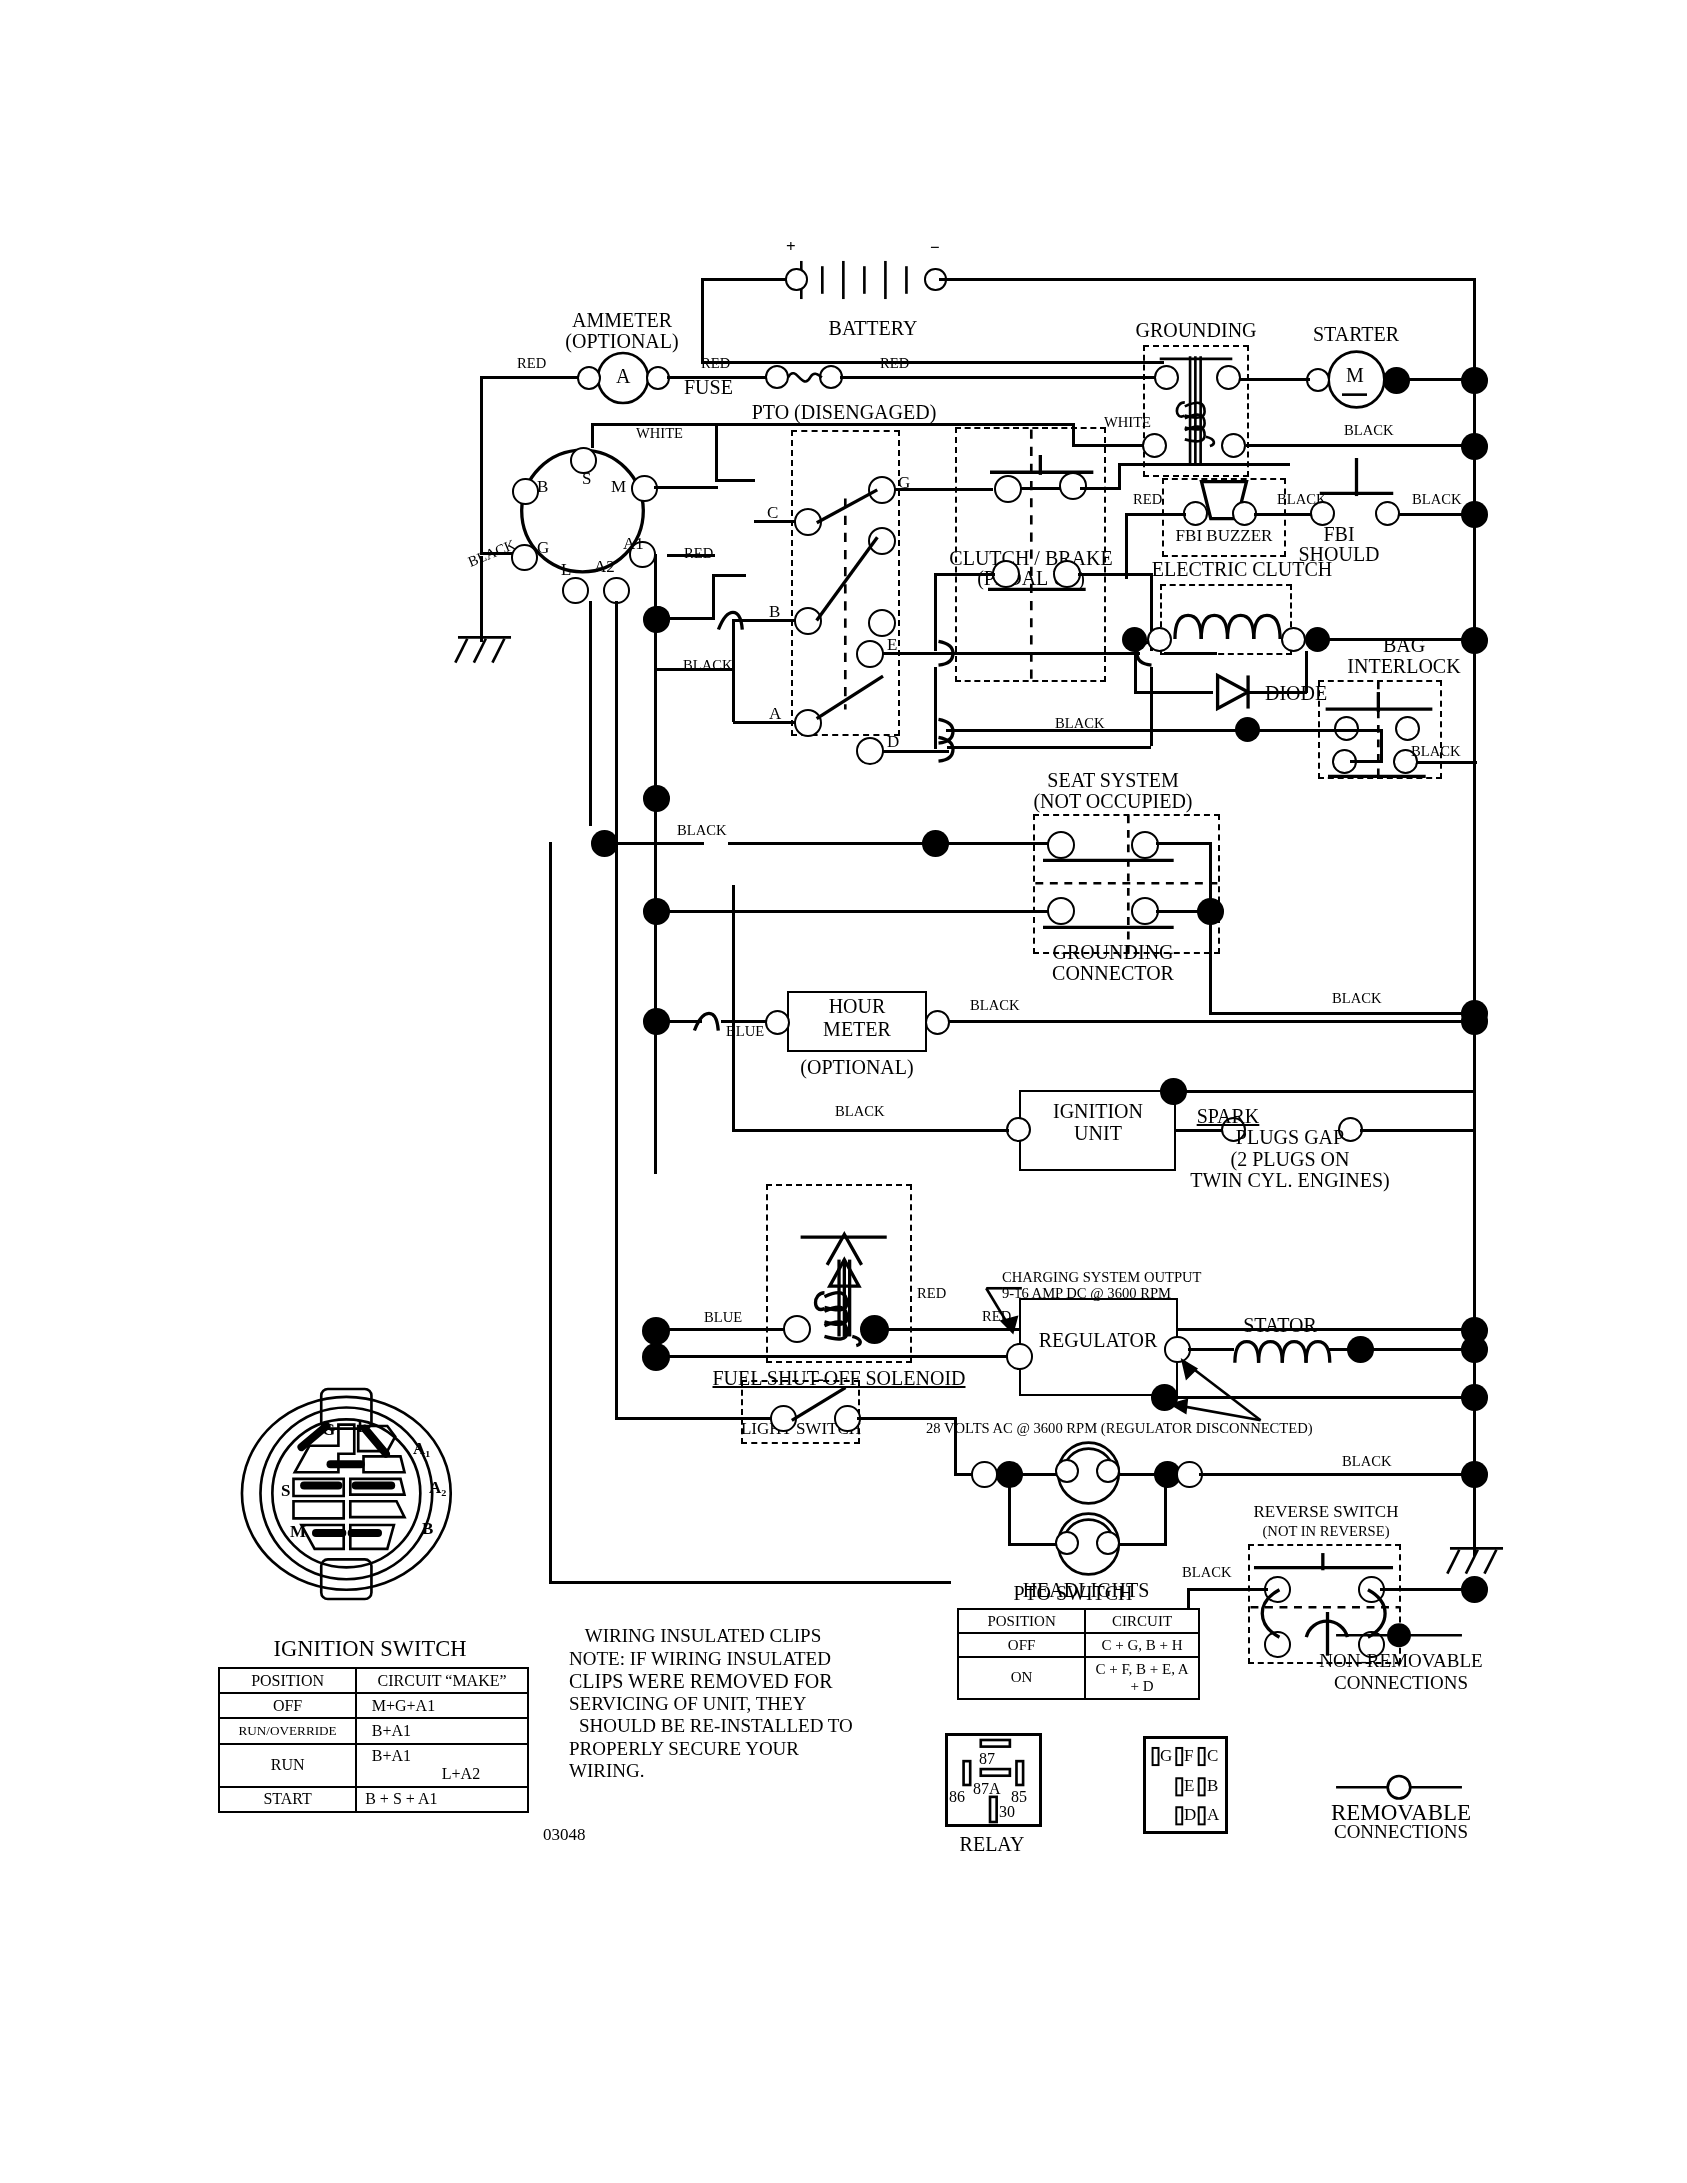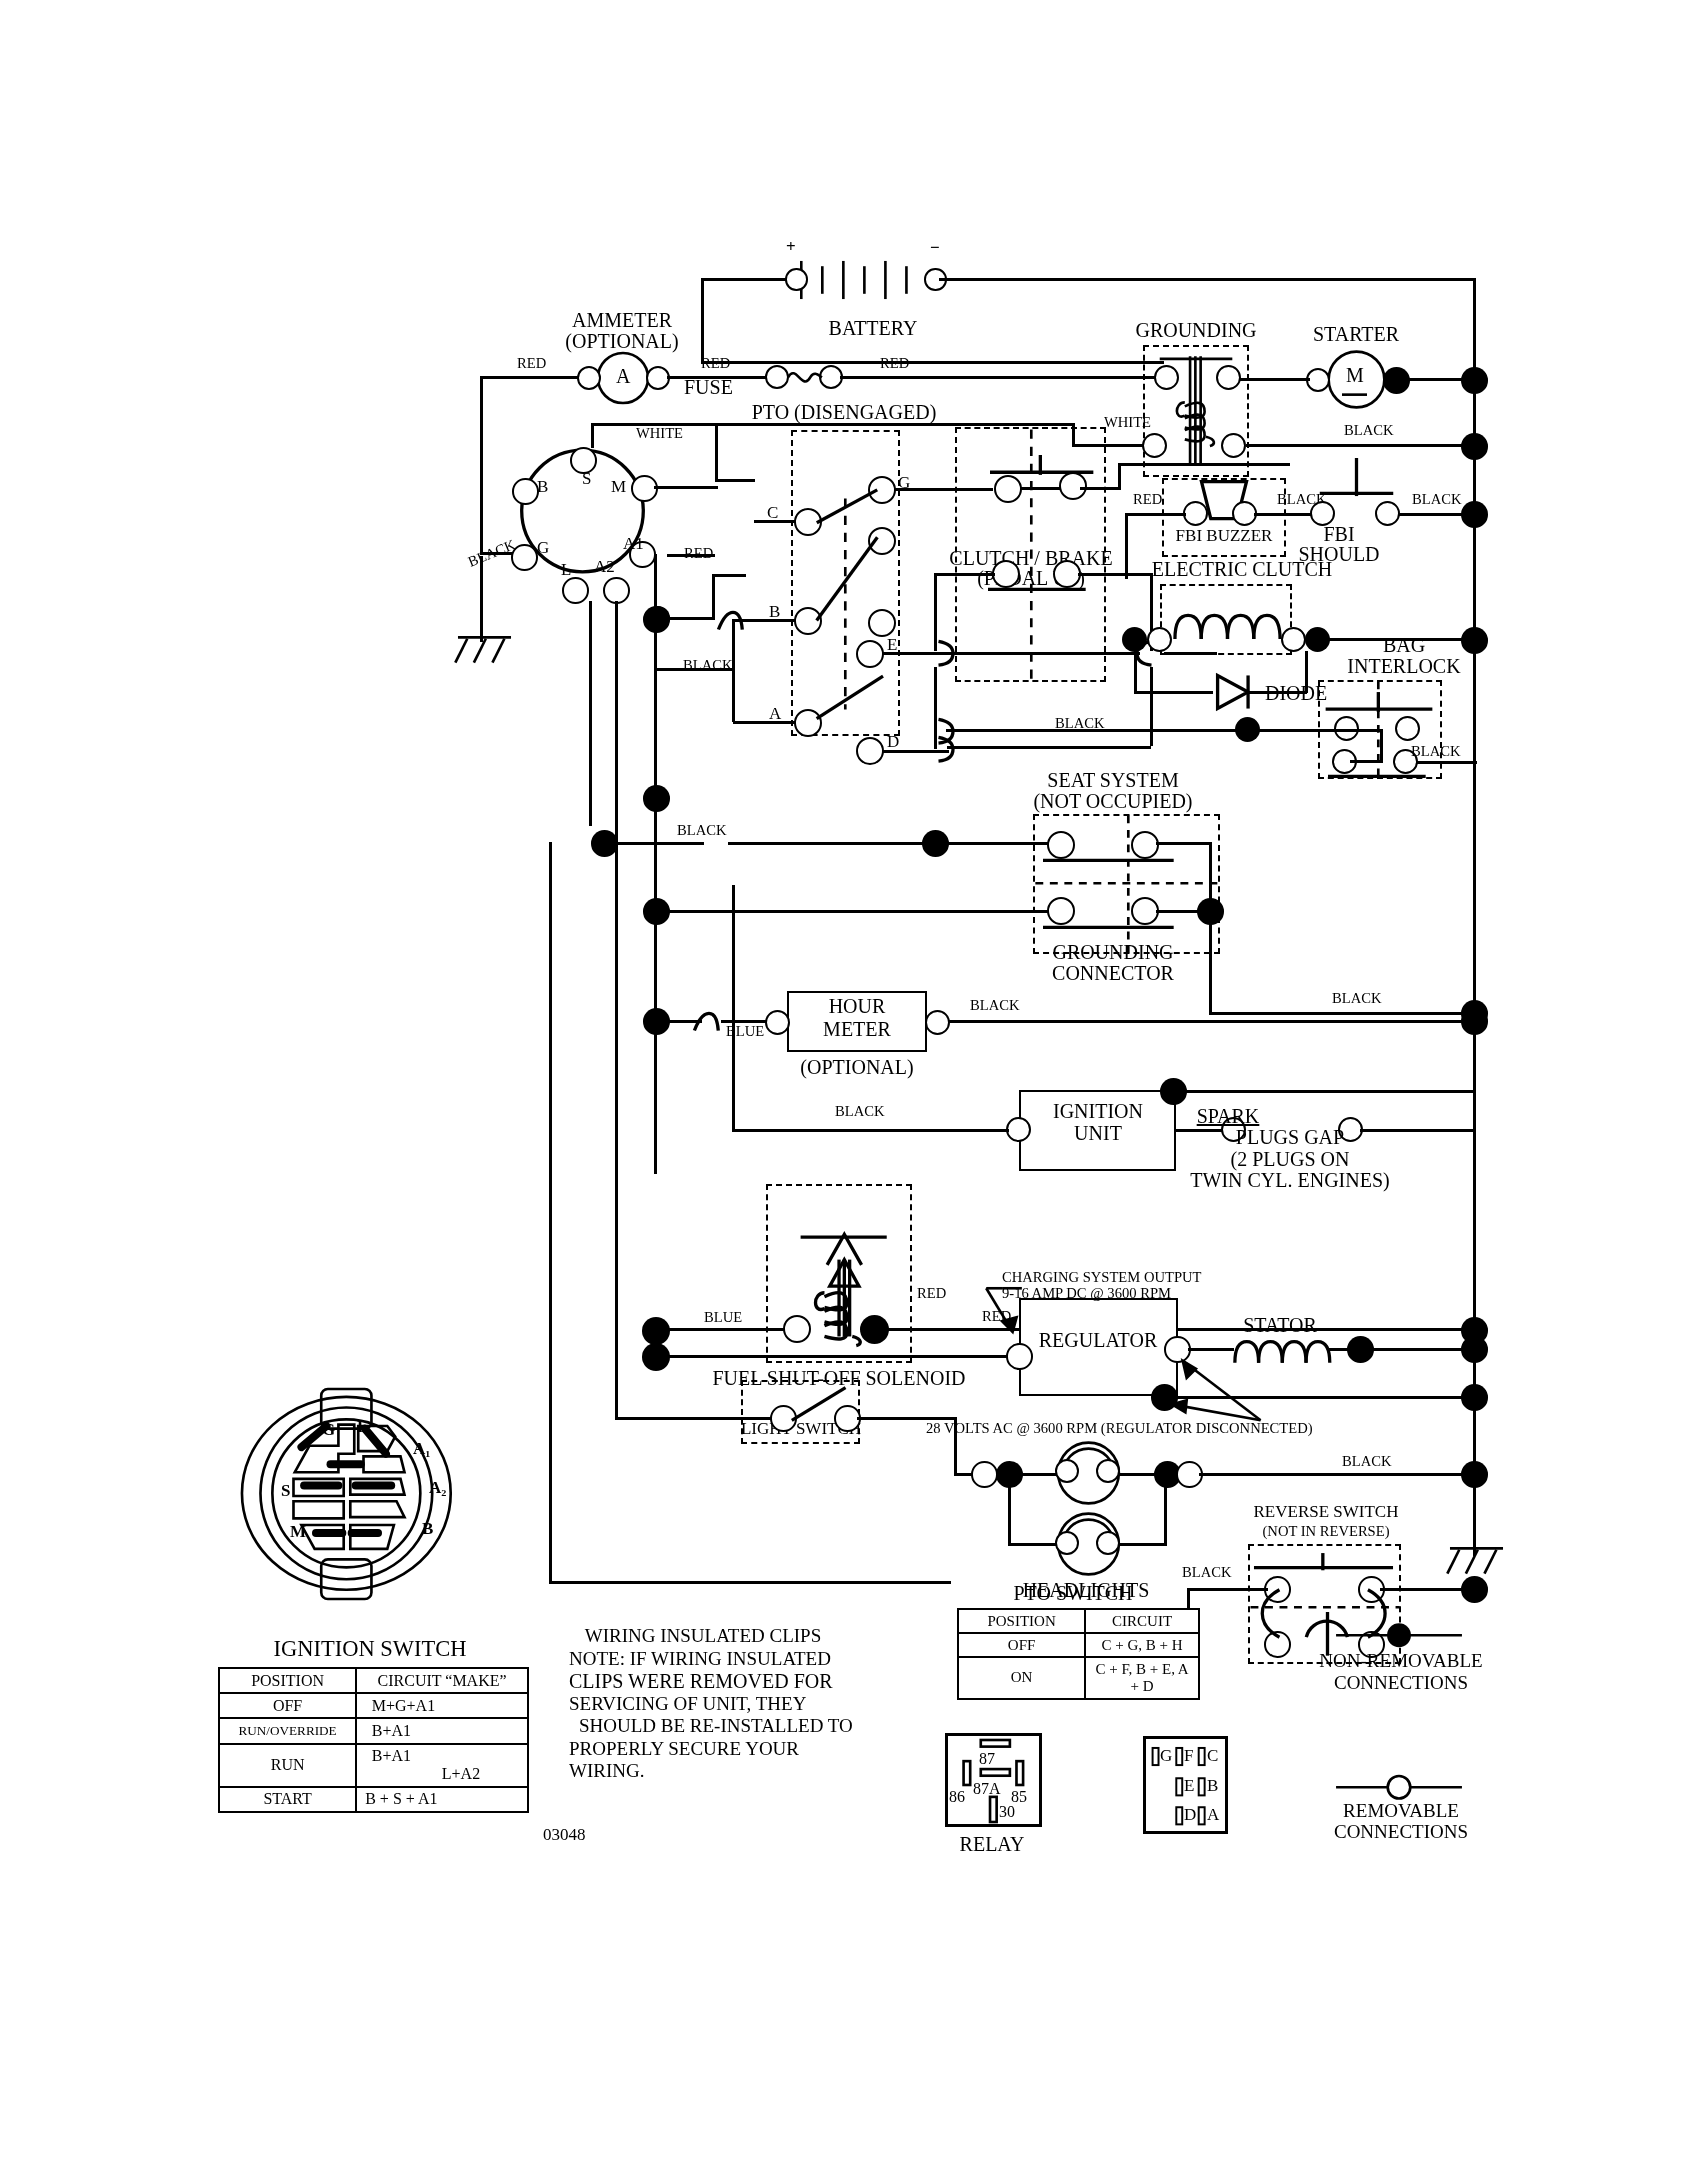--- a/index.html
+++ b/index.html
@@ -527,21 +527,21 @@
         <path d="M64 146 C 46 146, 46 178, 64 170"></path>
         <path d="M64 170 q 34 -16 34 10 q 0 16 -34 6" transform="translate(0,-18)"></path>
         <path d="M64 170 q 34 -16 34 10 q 0 16 -34 6" transform="translate(0,4)"></path>
         <path d="M64 170 q 34 -16 34 10 q 0 16 -34 6" transform="translate(0,26)"></path>
         <path d="M106 212 C 122 216, 120 224, 112 226"></path>
       </g>
     </svg>
   </div>
   <div class="onode" style="left:783px;top:1315px;width:28px;height:28px;"></div>
   <div class="fnode" style="left:860px;top:1315px;width:29px;height:29px;"></div>
-  <div class="lbl t-big ctr" style="left:839px;top:1368px;">FUEL SHUT-OFF SOLENOID</div>
+  <div class="lbl t-big ctr" style="left:839px;top:1368px;text-decoration:underline;">FUEL SHUT-OFF SOLENOID</div>
   <div class="lbl t-sml" style="left:704px;top:1310px;">BLUE</div>
   <div class="lbl t-sml" style="left:982px;top:1309px;">RED</div>
   <div class="w wh5" style="left:654px;top:1328px;width:131px;"></div>
   <div class="fnode" style="left:642px;top:1317px;width:28px;height:28px;"></div>
   <div class="w wh5" style="left:887px;top:1328px;width:590px;"></div>
   <div class="fnode" style="left:1461px;top:1317px;width:26.5px;height:26.5px;"></div>
 
   <div class="sbox" style="left:1019px;top:1298px;width:159px;height:98px;"></div>
   <div class="lbl t-big ctr" style="left:1098px;top:1330px;">REGULATOR</div>
   <div class="onode" style="left:1006px;top:1343px;width:26.5px;height:26.5px;"></div>
@@ -849,17 +849,17 @@
   </div>
   <div class="lbl t-big ctr" style="left:1401px;top:1651px;font-size:19px;">NON-REMOVABLE</div>
   <div class="lbl t-big ctr" style="left:1401px;top:1673px;font-size:19px;">CONNECTIONS</div>
 
   <div class="svgwrap" style="left:1336px;top:1774px;">
     <svg width="126" height="26.5" viewBox="0 0 190 40">
       <line x1="0" y1="20" x2="190" y2="20" stroke="#000" stroke-width="4"></line>
       <circle cx="95" cy="20" r="17" fill="#fff" stroke="#000" stroke-width="4"></circle>
     </svg>
   </div>
-  <div class="lbl t-big ctr" style="left:1401px;top:1801px;font-size:19px;">REMOVABLE</div>
+  <div class="lbl t-big ctr" style="left:1401px;top:1801px;font-size:23px;">REMOVABLE</div>
   <div class="lbl t-big ctr" style="left:1401px;top:1822px;font-size:19px;">CONNECTIONS</div>
 
 </div>
 
 
 </body></html>

